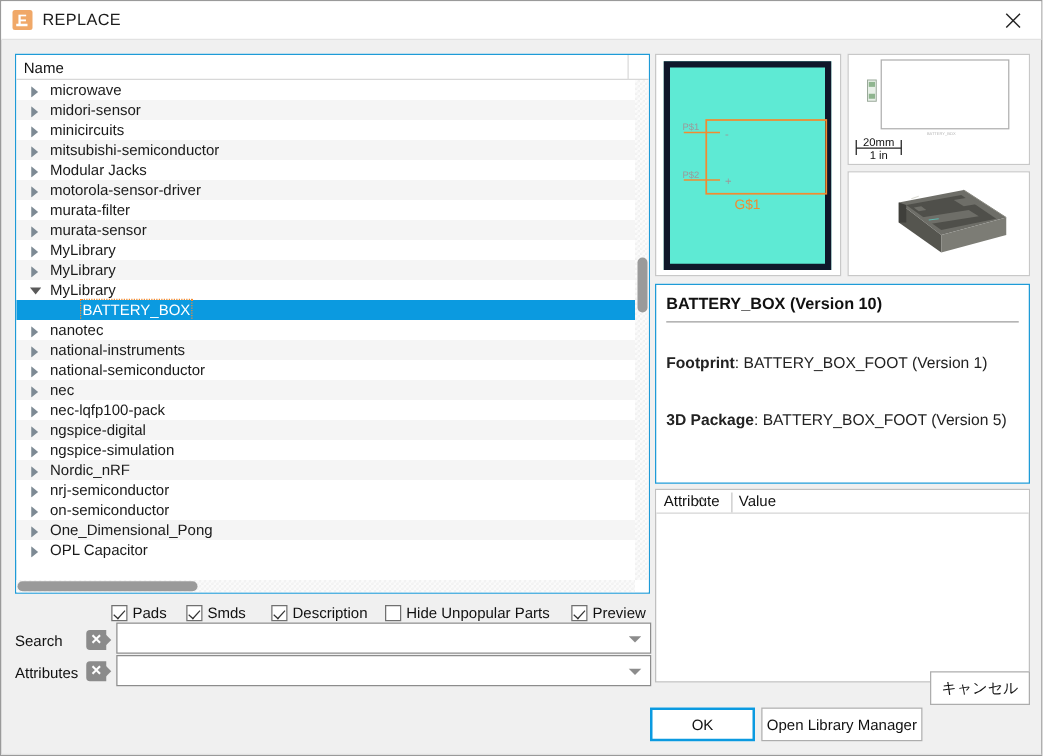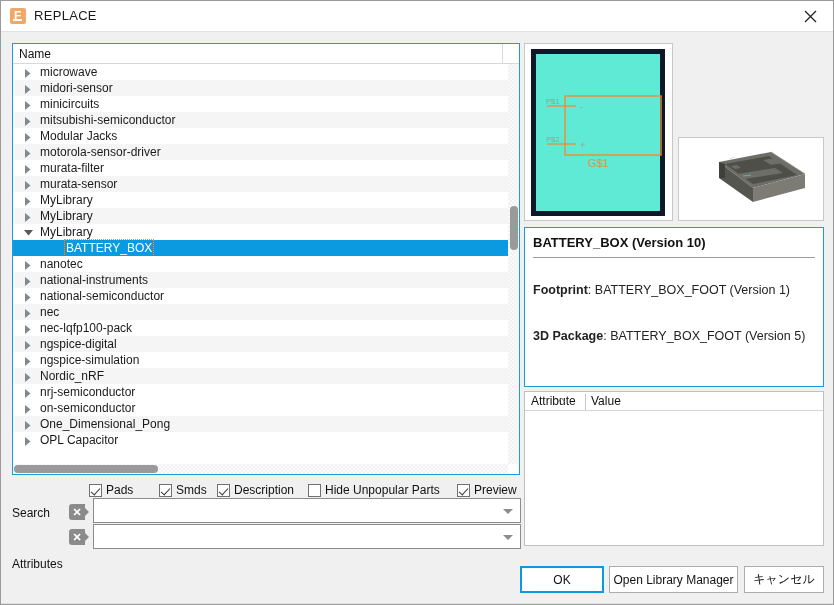--- a/index.html
+++ b/index.html
@@ -560,20 +560,37 @@
         <line x1="11" y1="90" x2="40" y2="90" stroke="#f28b30" stroke-width="1.3"></line>
         <text x="10" y="50" font-family="Liberation Sans, sans-serif" font-size="7.5" fill="#9a9a9a">P$1</text>
         <text x="10" y="88" font-family="Liberation Sans, sans-serif" font-size="7.5" fill="#9a9a9a">P$2</text>
         <text x="44" y="56" font-family="Liberation Sans, sans-serif" font-size="9" fill="#9a9a9a">-</text>
         <text x="44" y="94" font-family="Liberation Sans, sans-serif" font-size="9" fill="#9a9a9a">+</text>
         <text x="62" y="113" font-family="Liberation Sans, sans-serif" font-size="11" fill="#f28b30" text-anchor="middle">G$1</text>
       </svg>
     </div>
   </div>
 
+  <div class="fp-preview">
+    <svg width="144" height="87" viewBox="0 0 144 87">
+      <rect x="0" y="0" width="144" height="87" fill="#ffffff"></rect>
+      <rect x="26" y="4" width="102" height="55" fill="none" stroke="#b0b0b0" stroke-width="1"></rect>
+      <rect x="15" y="20" width="7" height="17" fill="#e8f0e8" stroke="#9aa99a" stroke-width="0.8"></rect>
+      <rect x="16" y="21.5" width="5" height="4" fill="#8fb58f"></rect>
+      <rect x="16" y="31" width="5" height="4" fill="#8fb58f"></rect>
+      <text x="74" y="64" font-family="Liberation Sans, sans-serif" font-size="3.2" fill="#b5b5b5" text-anchor="middle">BATTERY_BOX</text>
+      <g stroke="#222" stroke-width="1" fill="none">
+        <line x1="6" y1="68" x2="6" y2="80"></line>
+        <line x1="42" y1="68" x2="42" y2="80"></line>
+        <line x1="6" y1="74.5" x2="42" y2="74.5"></line>
+      </g>
+      <text x="24" y="73" font-family="Liberation Sans, sans-serif" font-size="9" fill="#111" text-anchor="middle">20mm</text>
+      <text x="24" y="83" font-family="Liberation Sans, sans-serif" font-size="9" fill="#111" text-anchor="middle">1 in</text>
+    </svg>
+  </div>
 
   <div class="pkg-preview">
     <svg width="144" height="82" viewBox="0 0 144 82">
       <rect x="0" y="0" width="144" height="82" fill="#ffffff"></rect>
       <g>
         <polygon points="40,24 92,14 126,36 74,50" fill="#6e6e68"></polygon>
         <polygon points="40,24 74,50 74,64 40,40" fill="#55554f"></polygon>
         <polygon points="74,50 126,36 126,50 74,64" fill="#7c7c75"></polygon>
         <polygon points="46,26 90,18 118,37 74,46" fill="#4f4f4a"></polygon>
         <polygon points="52,28 58,27 62,30 56,31" fill="#6e6e68"></polygon>
@@ -609,21 +626,21 @@
       <span class="attr-divider"></span>
       <span class="attr-col-v">Value</span>
     </div>
   </div>
 
   <div class="chk-row" id="chk-row">
       <span class="chk" style="left: 0px;">
         <span class="box checked"></span>
         <span>Pads</span>
       </span>
-      <span class="chk" style="left: 70px;">
+      <span class="chk" style="left: 60px;">
         <span class="box checked"></span>
         <span>Smds</span>
       </span>
       <span class="chk" style="left: 128px;">
         <span class="box checked"></span>
         <span>Description</span>
       </span>
       <span class="chk" style="left: 219px;">
         <span class="box"></span>
         <span>Hide Unpopular Parts</span>
@@ -638,29 +655,29 @@
   <div class="clear-btn" style="left:68px; top:503px;">
     <span class="shape"></span>
       <span class="tip"></span>
       <span class="xg">✕</span>
   </div>
   <div class="combo" style="left:92px; top:497px; width:428px;">
     <span class="val"></span>
     <span class="caret"></span>
   </div>
 
-  <div class="lbl-left" style="left:11px; top:556px;">Attributes</div>
+  <div class="lbl-left" style="left:11px; top:530px;">Attributes</div>
   <div class="clear-btn" style="left:68px; top:528px;">
     <span class="shape"></span>
       <span class="tip"></span>
       <span class="xg">✕</span>
   </div>
   <div class="combo" style="left:92px; top:523px; width:428px;">
     <span class="val"></span>
     <span class="caret"></span>
   </div>
 
   <div class="btn default" style="left:519px; top:565px; width:84px;">OK</div>
   <div class="btn" style="left:608px; top:565px; width:129px;">Open Library Manager</div>
-  <div class="btn" style="left:743px; top:565px; width:80px;">キャンセル</div>
+  <div class="btn" style="left:743px; top:536px; width:80px;">キャンセル</div>
 
   <div class="footer-rule"></div>
 </div>
 
 </body></html>

